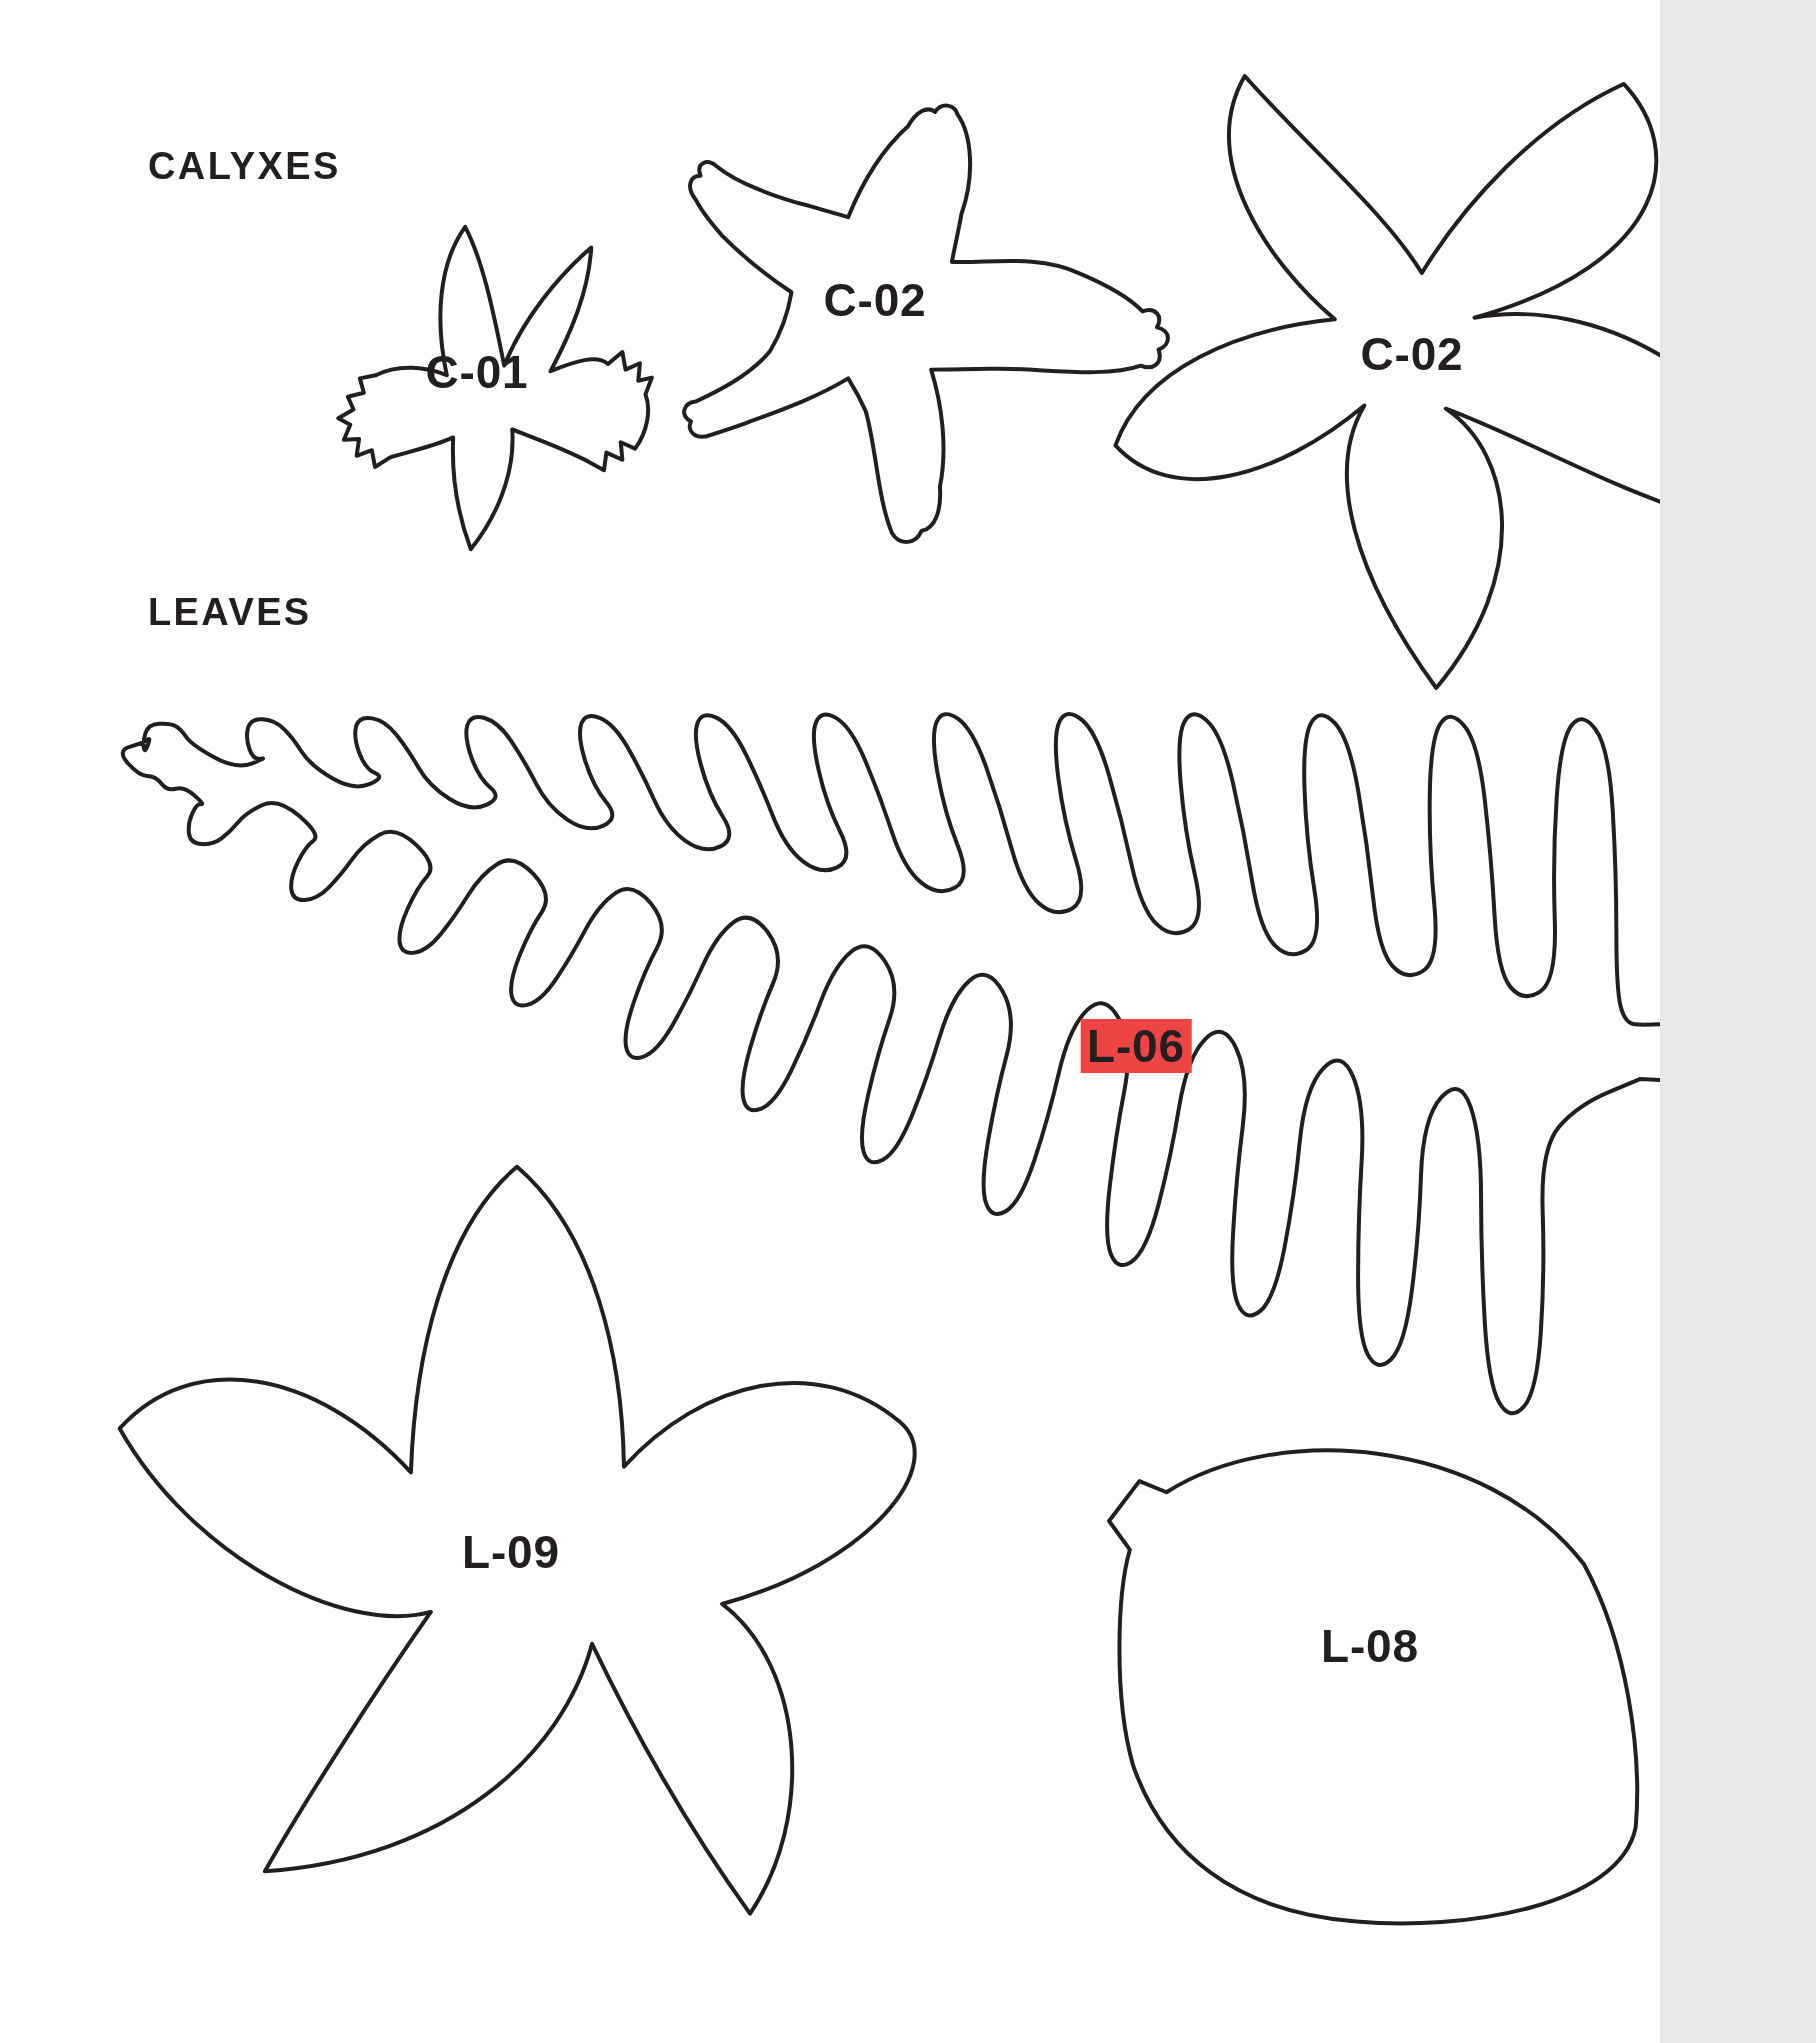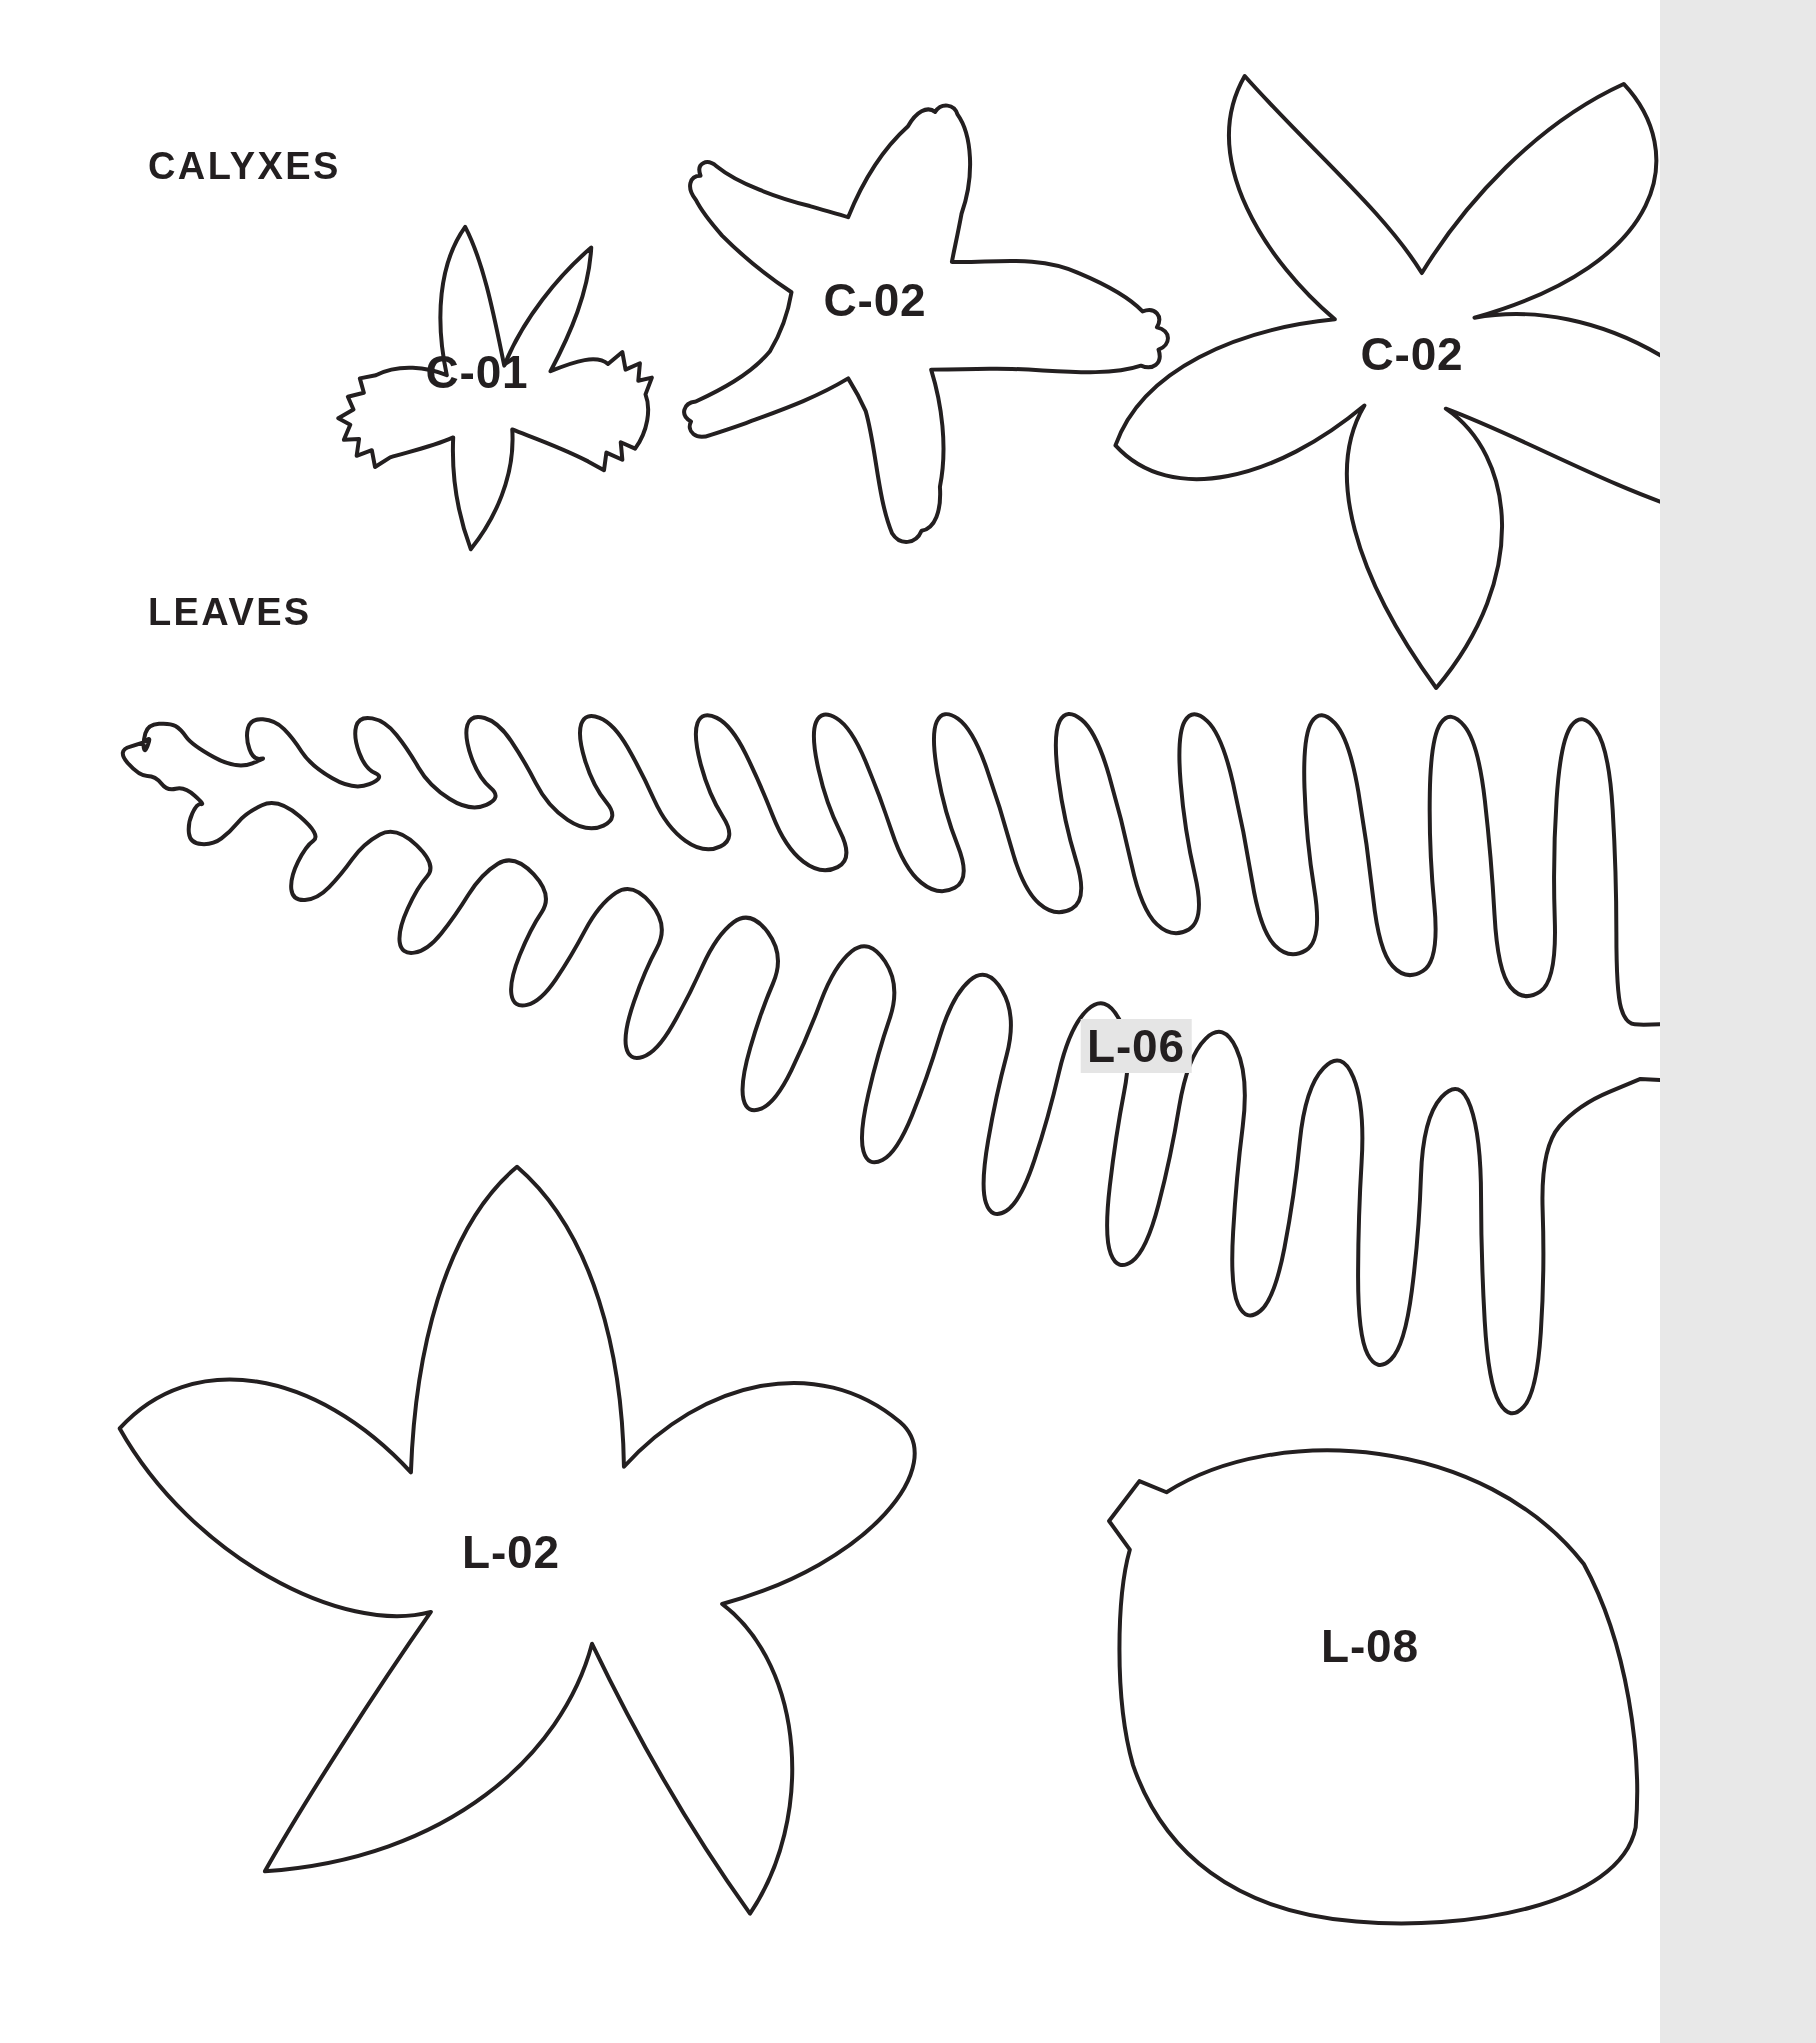--- a/index.html
+++ b/index.html
@@ -23,21 +23,21 @@
     font-size:38px;font-weight:bold;letter-spacing:2.4px;
     color:var(--ink);
   }
   .shape-label{
     position:absolute;
     transform:translate(-50%,-50%);
     font-size:46px;font-weight:bold;letter-spacing:0.8px;
     color:var(--ink);
     white-space:nowrap;
   }
-  .shape-label.halo{background:#e5e5e5;padding:0 6.4px;}
+  .shape-label.halo{background:#ef4444;padding:0 6.4px;}
   .footer{
     position:absolute;left:152px;top:1957px;
     font-size:26px;font-weight:bold;
     display:flex;align-items:baseline;
   }
   .page-number{color:var(--teal);}
   .book-title{color:var(--ink);margin-left:69px;letter-spacing:0.4px;}
 </style>
 </head>
 <body>
@@ -143,17 +143,17 @@
       L 1428,1856 Z"></path>
   </svg>
 
   <div class="section-heading" style="left:148px;top:145px">CALYXES</div>
   <div class="section-heading" style="left:148px;top:591px">LEAVES</div>
 
   <div class="shape-label" style="left:477px;top:372px">C-01</div>
   <div class="shape-label" style="left:875px;top:300px">C-02</div>
   <div class="shape-label" style="left:1412px;top:354px">C-02</div>
   <div class="shape-label halo" style="left:1136px;top:1046px">L-06</div>
-  <div class="shape-label" style="left:511px;top:1552px">L-02</div>
+  <div class="shape-label" style="left:511px;top:1552px">L-09</div>
   <div class="shape-label" style="left:1370px;top:1646px">L-08</div>
 
 </div>
 
 
 </body></html>

